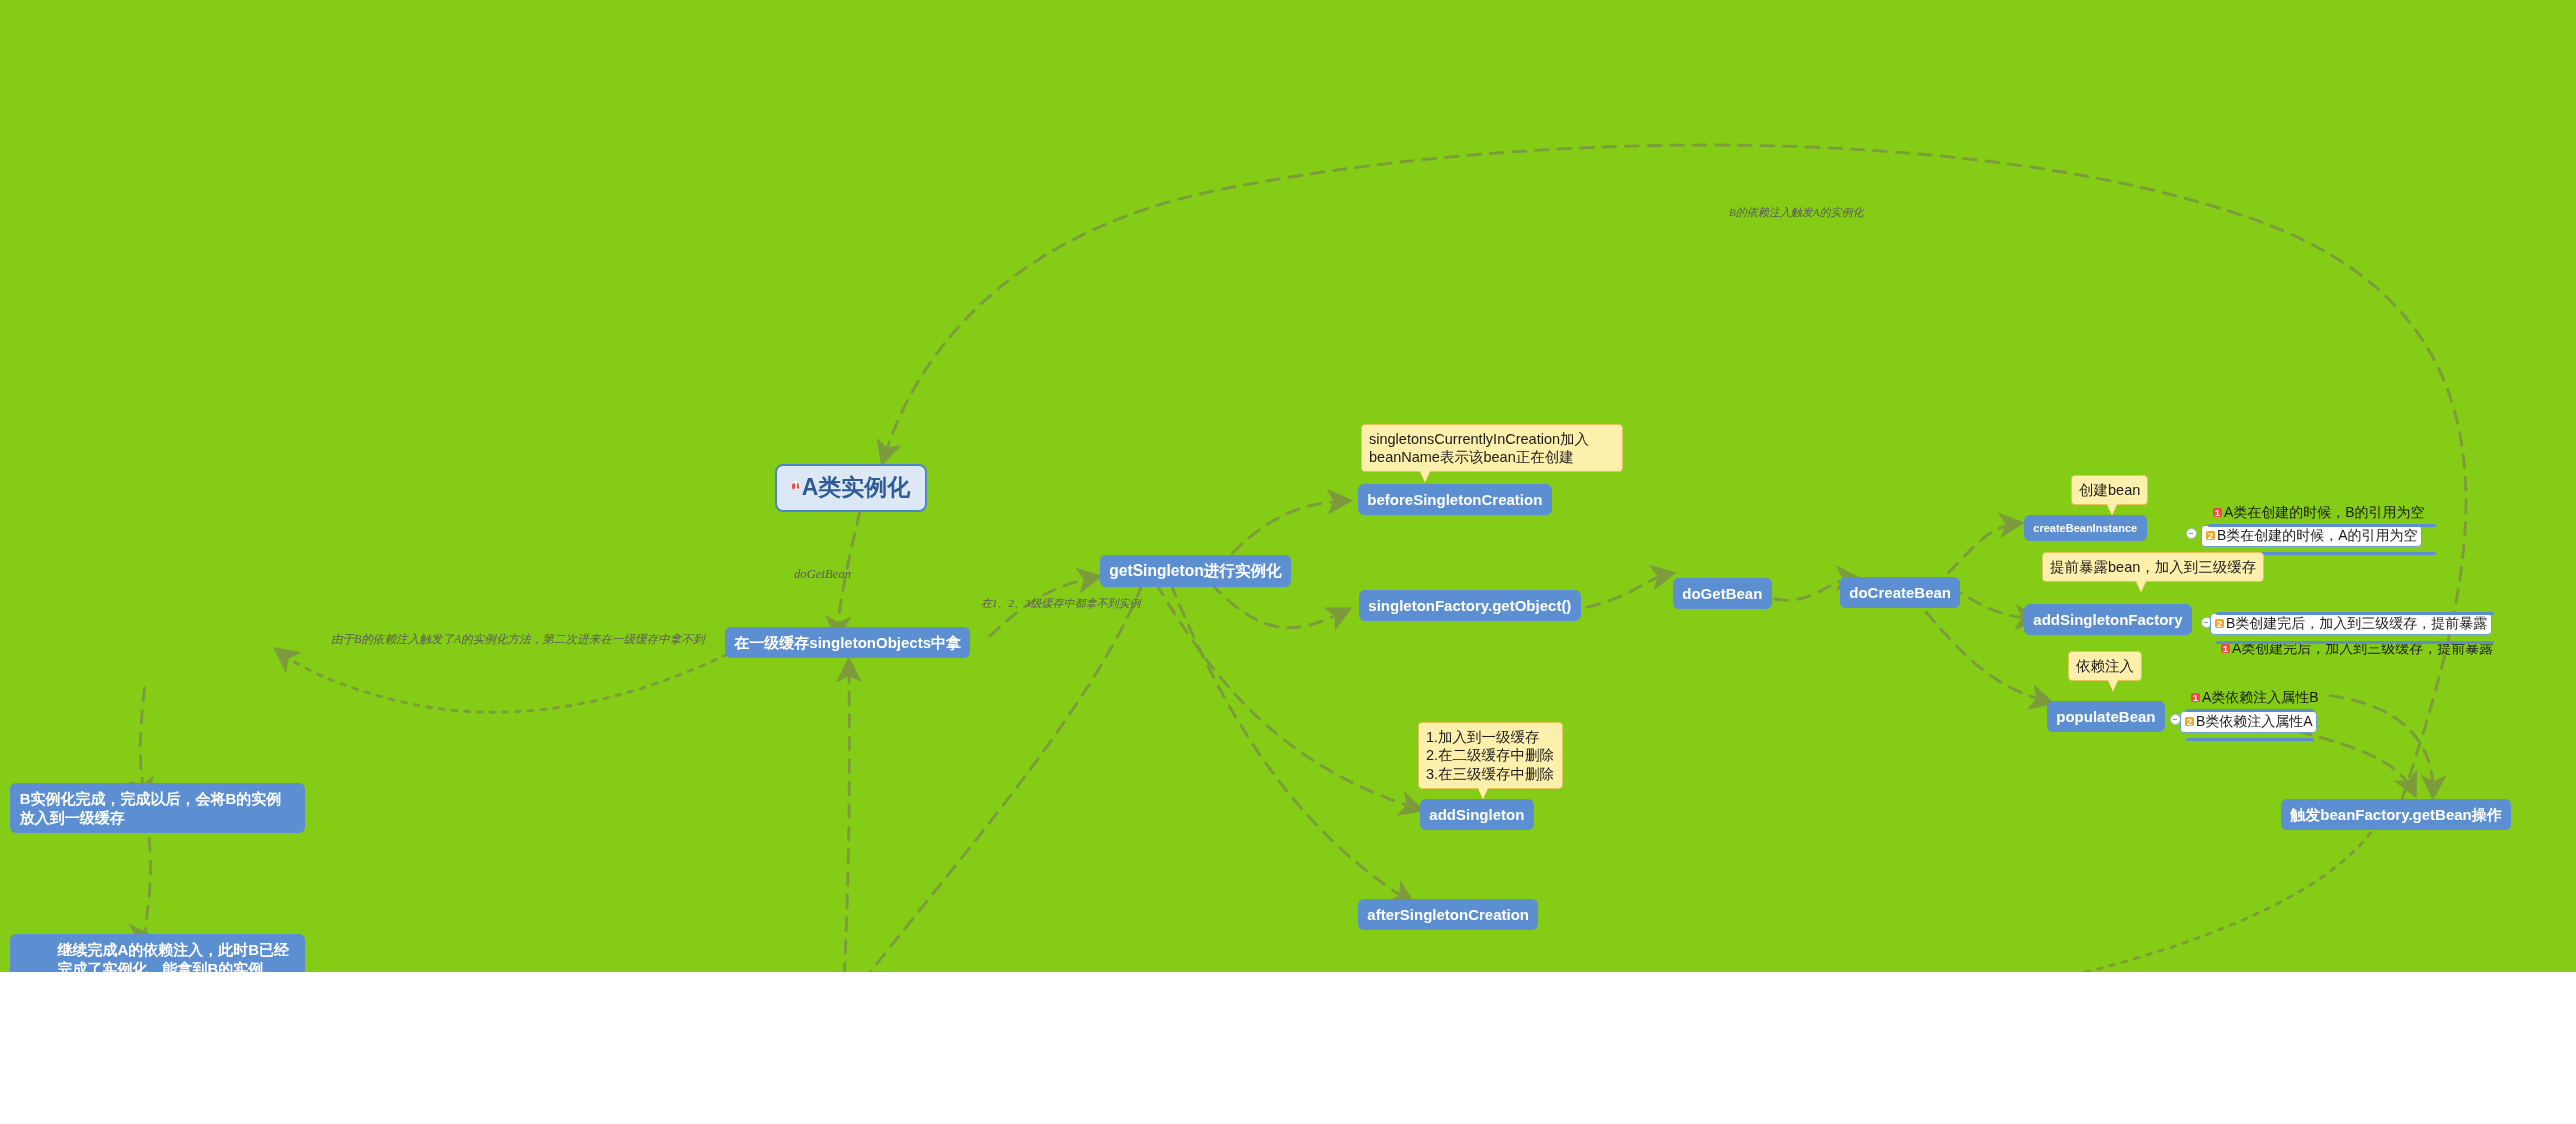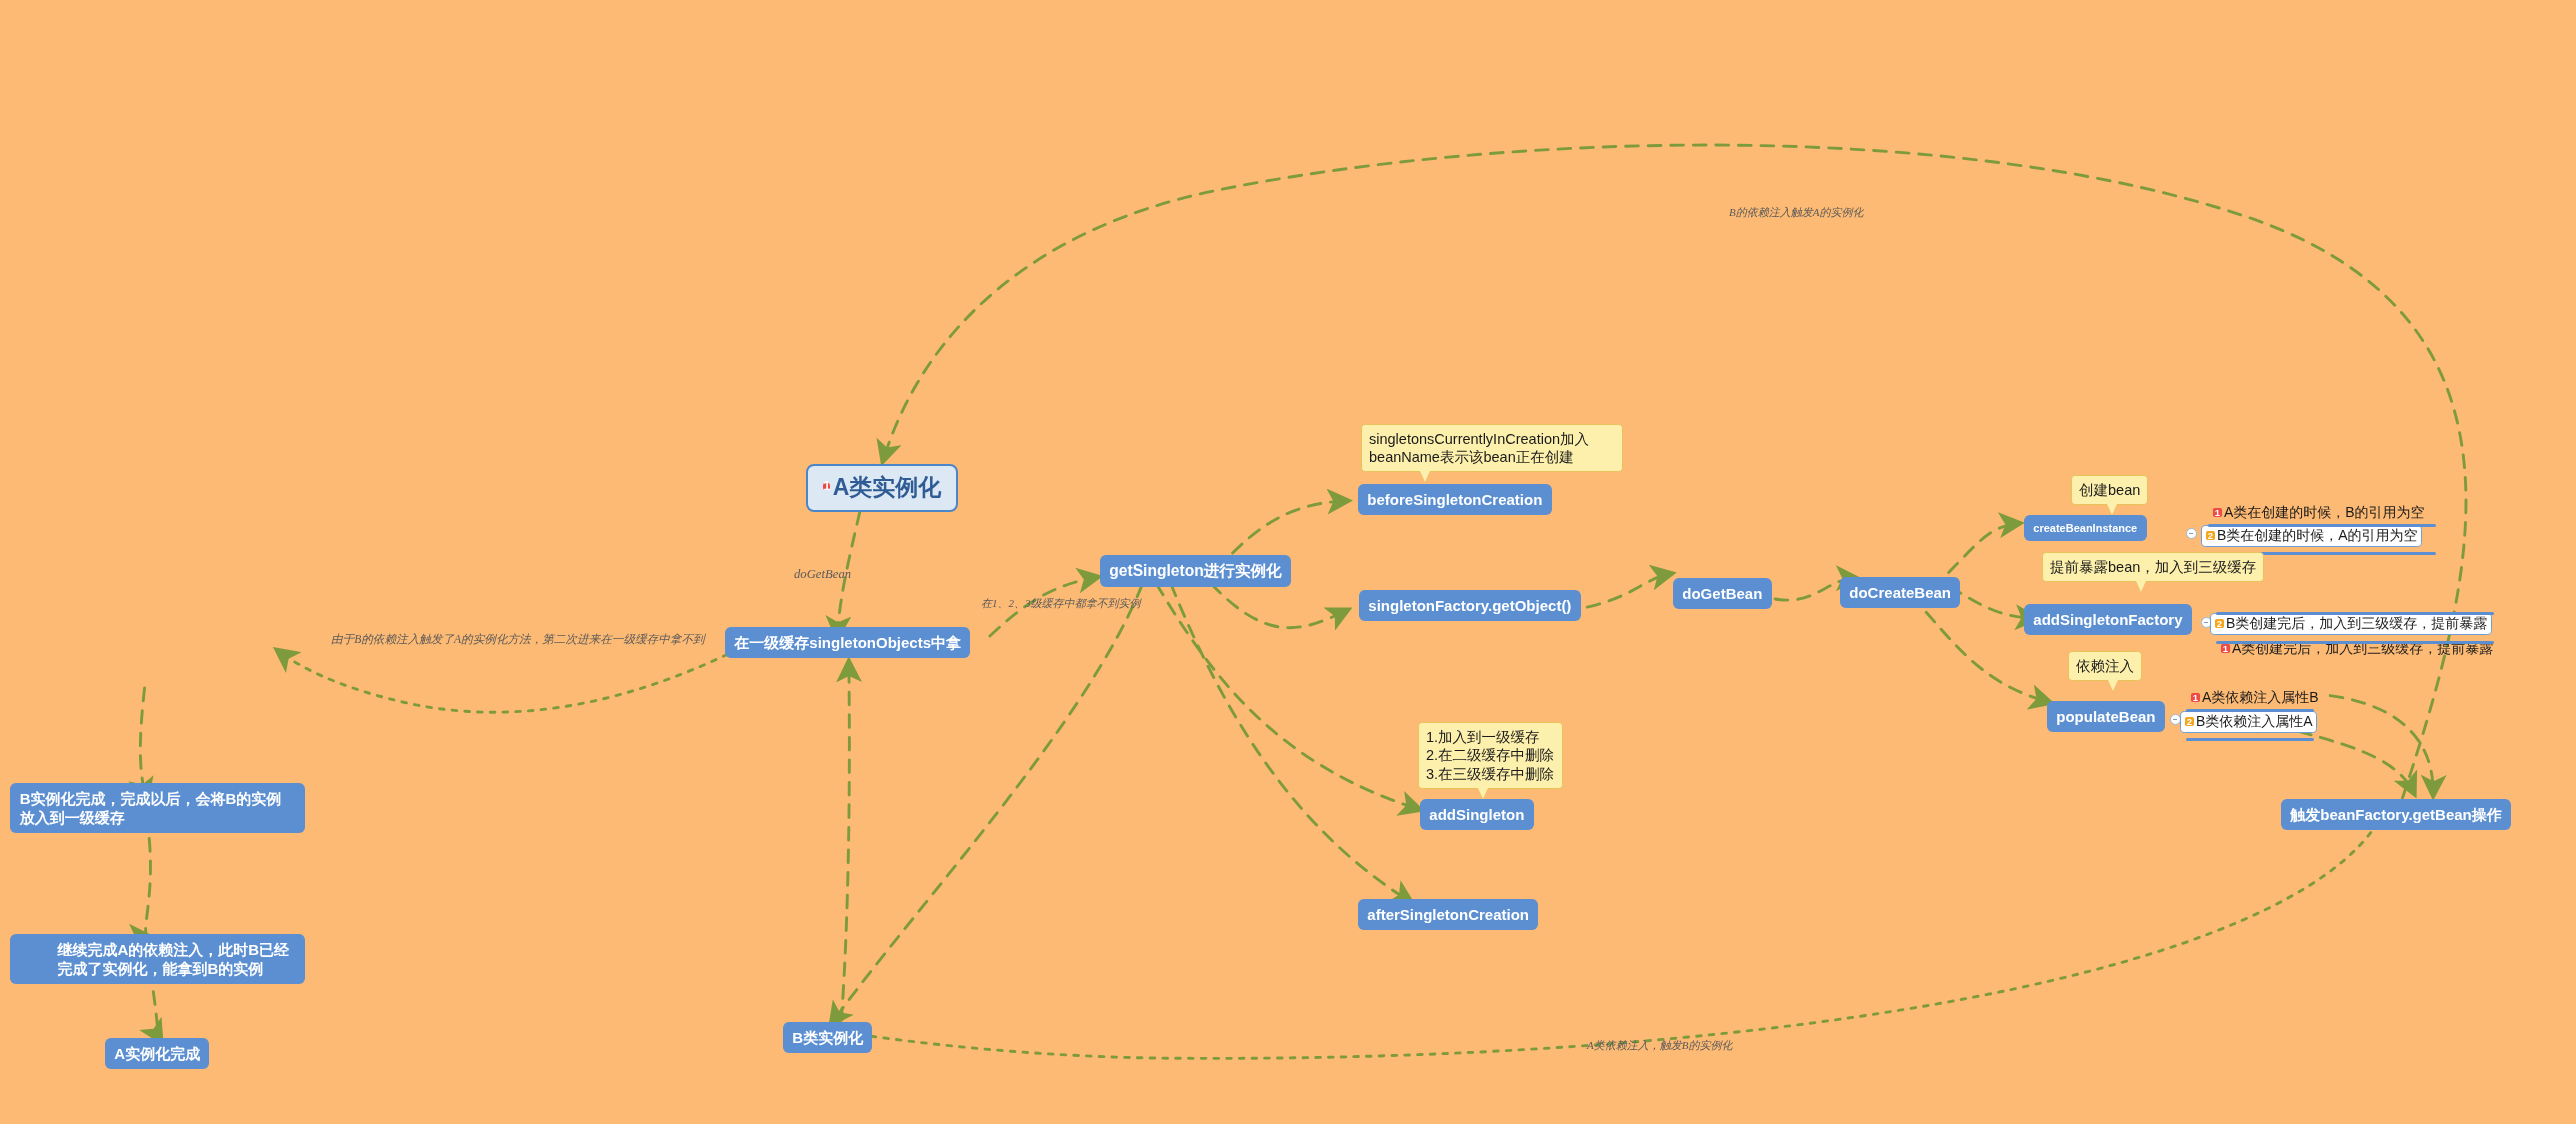--- a/index.html
+++ b/index.html
@@ -1,17 +1,17 @@
 <!DOCTYPE html>
 <html style="font-size:9.3px"><head>
 <meta charset="utf-8">
 <style>
   html,body{margin:0;padding:0;background:#ffffff;}
   body{font-family:"Liberation Sans","DejaVu Sans",sans-serif;}
-  #canvas{position:relative;width:2576px;height:1124px;background:#fdba74;overflow:hidden;}
+  #canvas{position:relative;width:2576px;height:972px;background:#84cc16;overflow:hidden;}
   #edges{position:absolute;left:0;top:0;width:2576px;height:1124px;pointer-events:none;}
 
   .node{position:absolute;box-sizing:border-box;}
 
   
   .n-blue{
     background:#5b8fd1;
     color:#ffffff;
     font-weight:bold;
     border-radius:5.8px;
@@ -159,21 +159,21 @@
   <div class="elabel" style="left:1729px;top:205px;font-size:11px;">B的依赖注入触发A的实例化</div>
 
   <div class="elabel" style="left:794px;top:567px;font-size:12.7px;">doGetBean</div>
 
   <div class="elabel" style="left:981px;top:596px;font-size:11px;">在1、2、3级缓存中都拿不到实例</div>
 
   <div class="elabel" style="left:331px;top:632px;font-size:11.6px;">由于B的依赖注入触发了A的实例化方法，第二次进来在一级缓存中拿不到</div>
 
   <div class="elabel" style="left:1587px;top:1038px;font-size:11px;">A类依赖注入，触发B的实例化</div>
 
-  <div class="node n-root" style="left:806px;top:464px;font-size:23px;">
+  <div class="node n-root" style="left:775px;top:464px;font-size:23px;">
     <span class="root-badge">1</span><span>A类实例化</span>
   </div>
 
   <div class="node n-blue" style="left:725px;top:627px;font-size:15px;">
     <span>在一级缓存singletonObjects中拿</span>
   </div>
 
   <div class="node n-blue" style="left:1100px;top:555px;font-size:15.6px;">
     <span>getSingleton进行实例化</span>
   </div>

